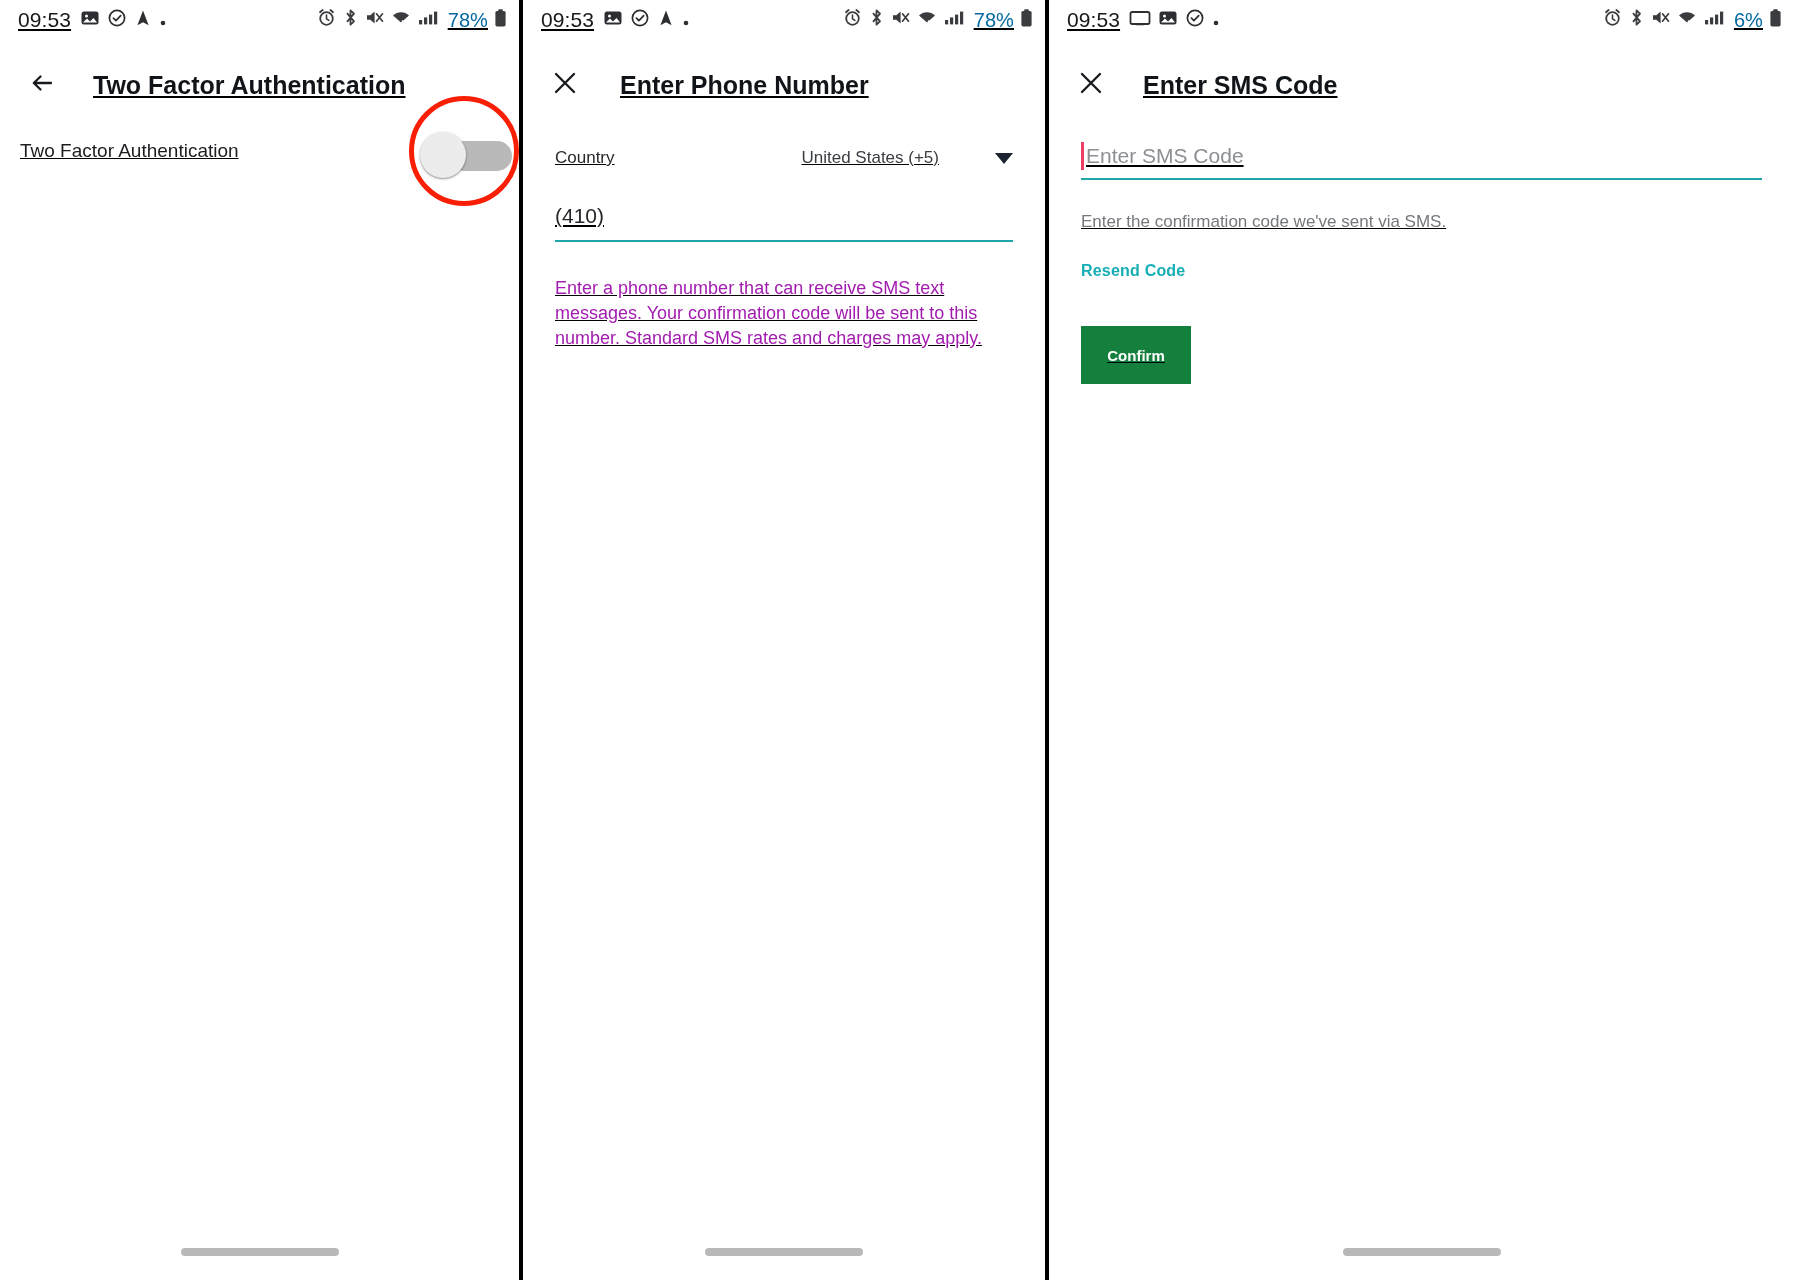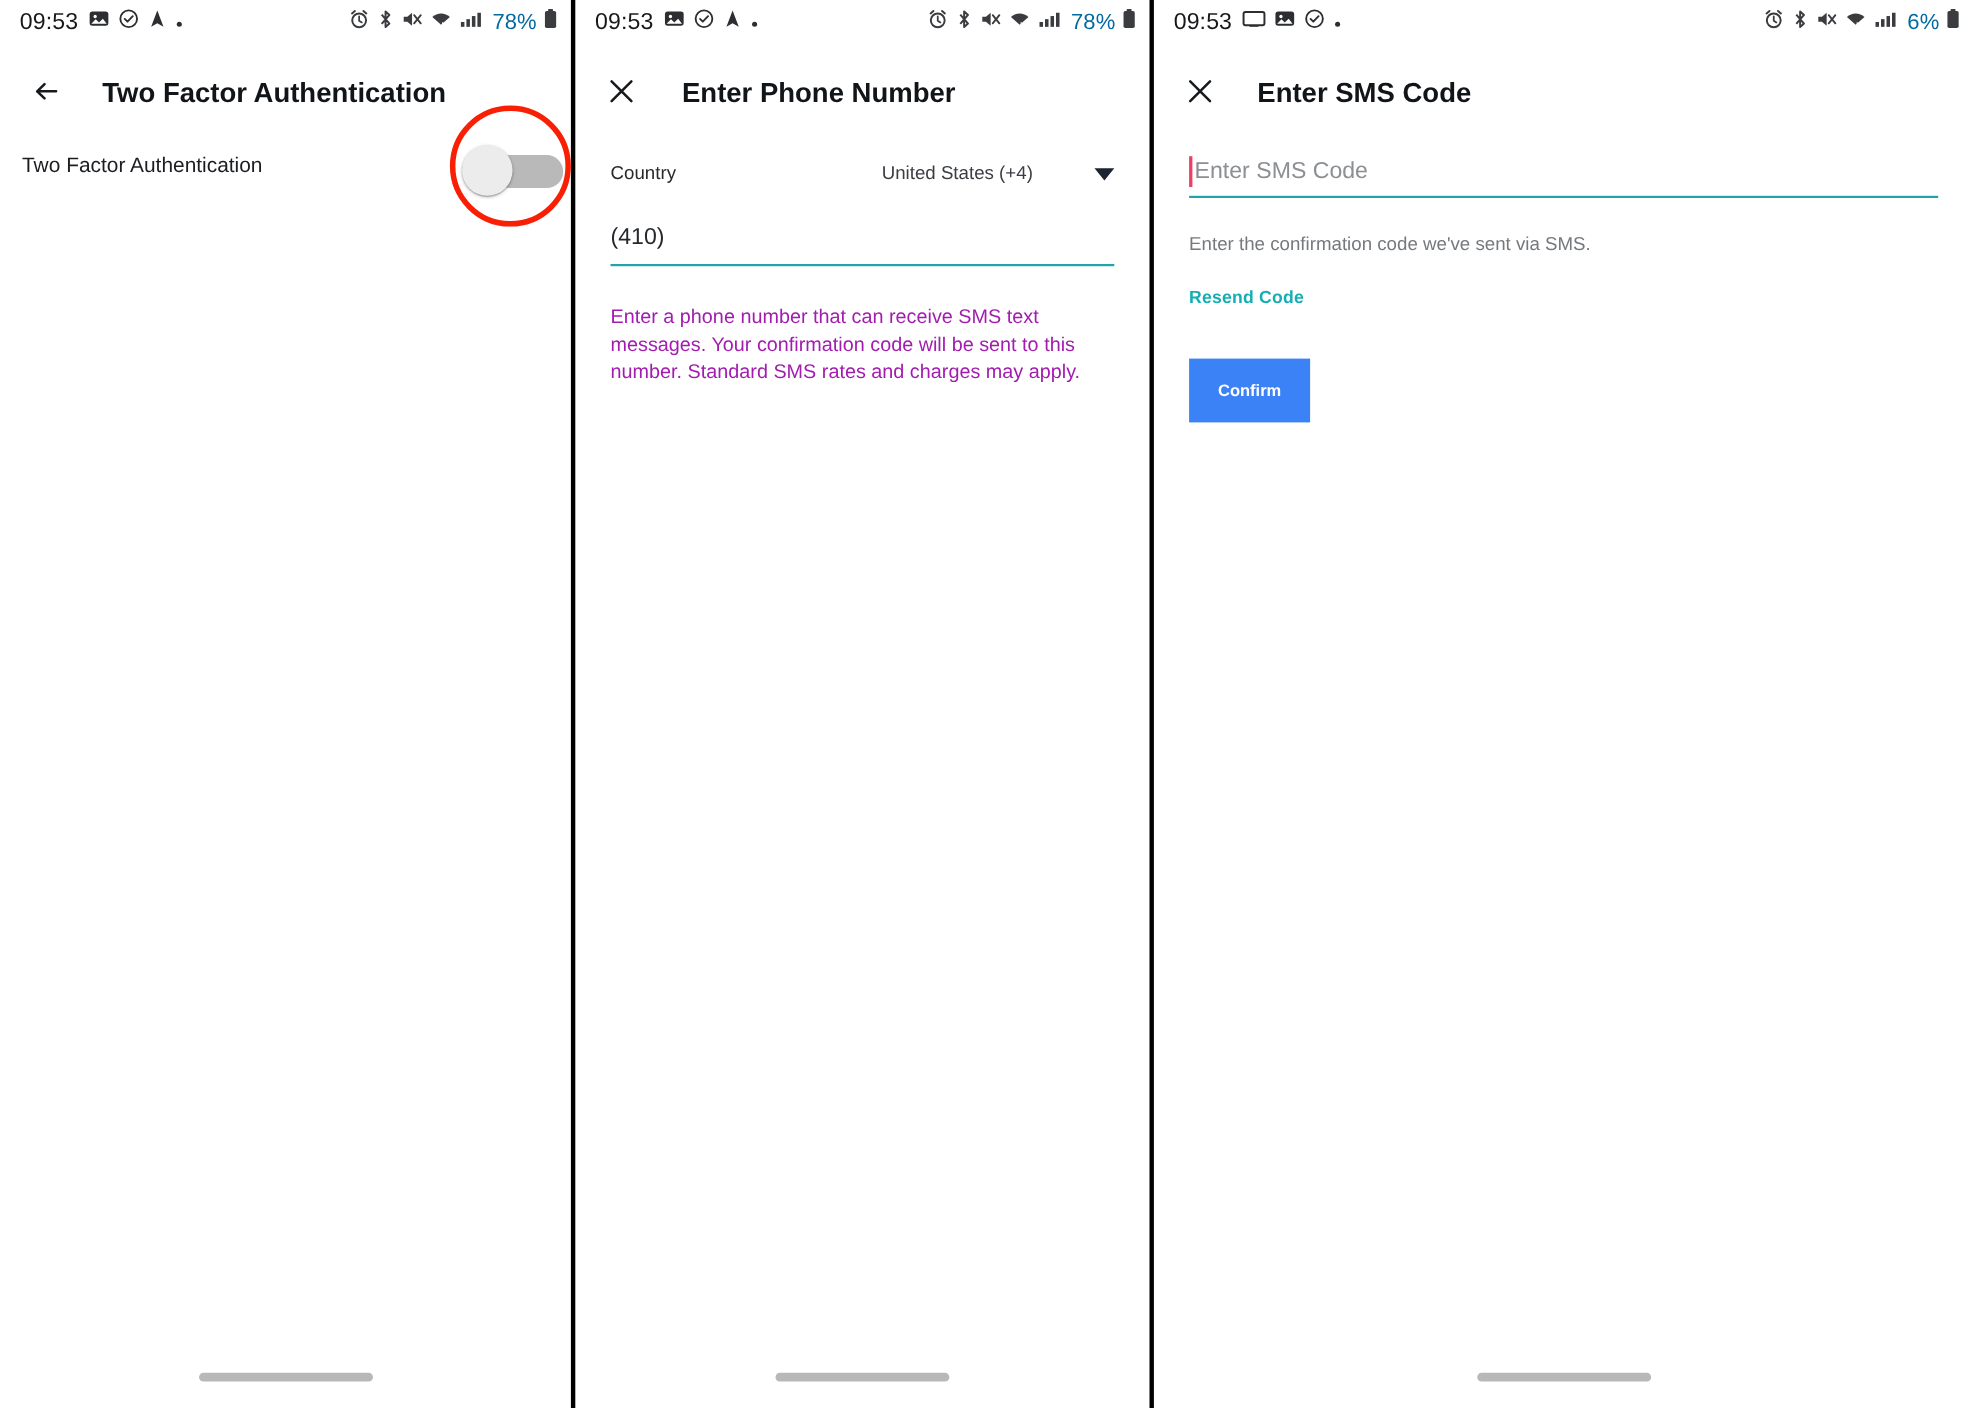--- a/index.html
+++ b/index.html
@@ -7,20 +7,21 @@
     width: 1798px;
     height: 1280px;
     background: #ffffff;
     font-family: "Liberation Sans", sans-serif;
     overflow: hidden;
   }
   .screens {
     display: flex;
     width: 1550px;
     height: 1280px;
+    text-decoration: underline;
   }
   .panel {
     position: relative;
     height: 1280px;
     background: #ffffff;
     overflow: hidden;
     flex: 0 0 auto;
   }
   .panel-1 { width: 519px; }
   .panel-2 { width: 526px; border-left: 4px solid #000; }
@@ -199,21 +200,21 @@
     font-weight: bold;
     color: #15aeb5;
     letter-spacing: 0.2px;
     display: inline-block;
     cursor: pointer;
   }
   .confirm-disabled {
     margin-top: 46px;
     width: 110px;
     height: 58px;
-    background: #3b82f6;
+    background: #15803d;
     border: none;
     color: #ffffff;
     font-size: 15px;
     font-weight: bold;
     font-family: "Liberation Sans", sans-serif;
     display: flex;
     align-items: center;
     justify-content: center;
     cursor: pointer;
   }
@@ -425,21 +426,21 @@
               <path d="M5 5l18 18M23 5L5 23" fill="none" stroke="#16191d" stroke-width="2.3" stroke-linecap="round"></path>
             </svg>
         </span>
       </div>
       <div class="appbar-title p2">Enter Phone Number</div>
     </div>
 
     <div class="p2-body">
       <div class="country-row">
         <span class="country-label">Country</span>
-        <span class="country-value">United States (+4)</span>
+        <span class="country-value">United States (+5)</span>
         <span class="caret"></span>
       </div>
 
       <div class="phone-field">
         <div class="phone-value">(410)</div>
         <div class="underline"></div>
       </div>
 
       <div class="p2-help">Enter a phone number that can receive SMS text messages. Your confirmation code will be sent to this number. Standard SMS rates and charges may apply.</div>
     </div>

